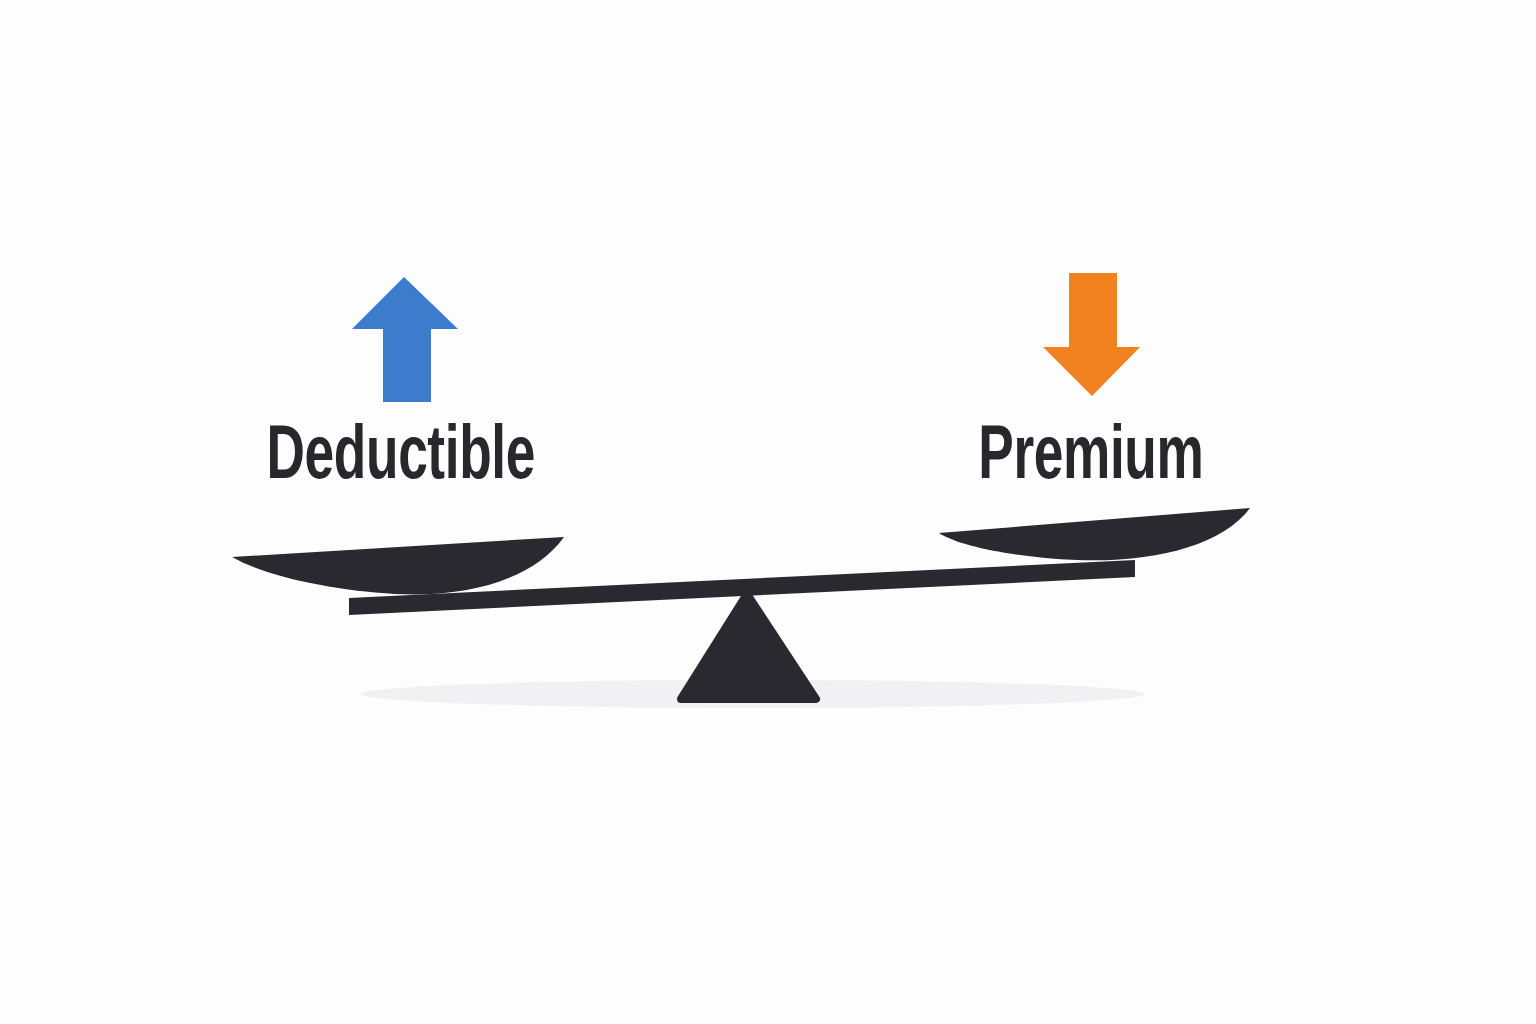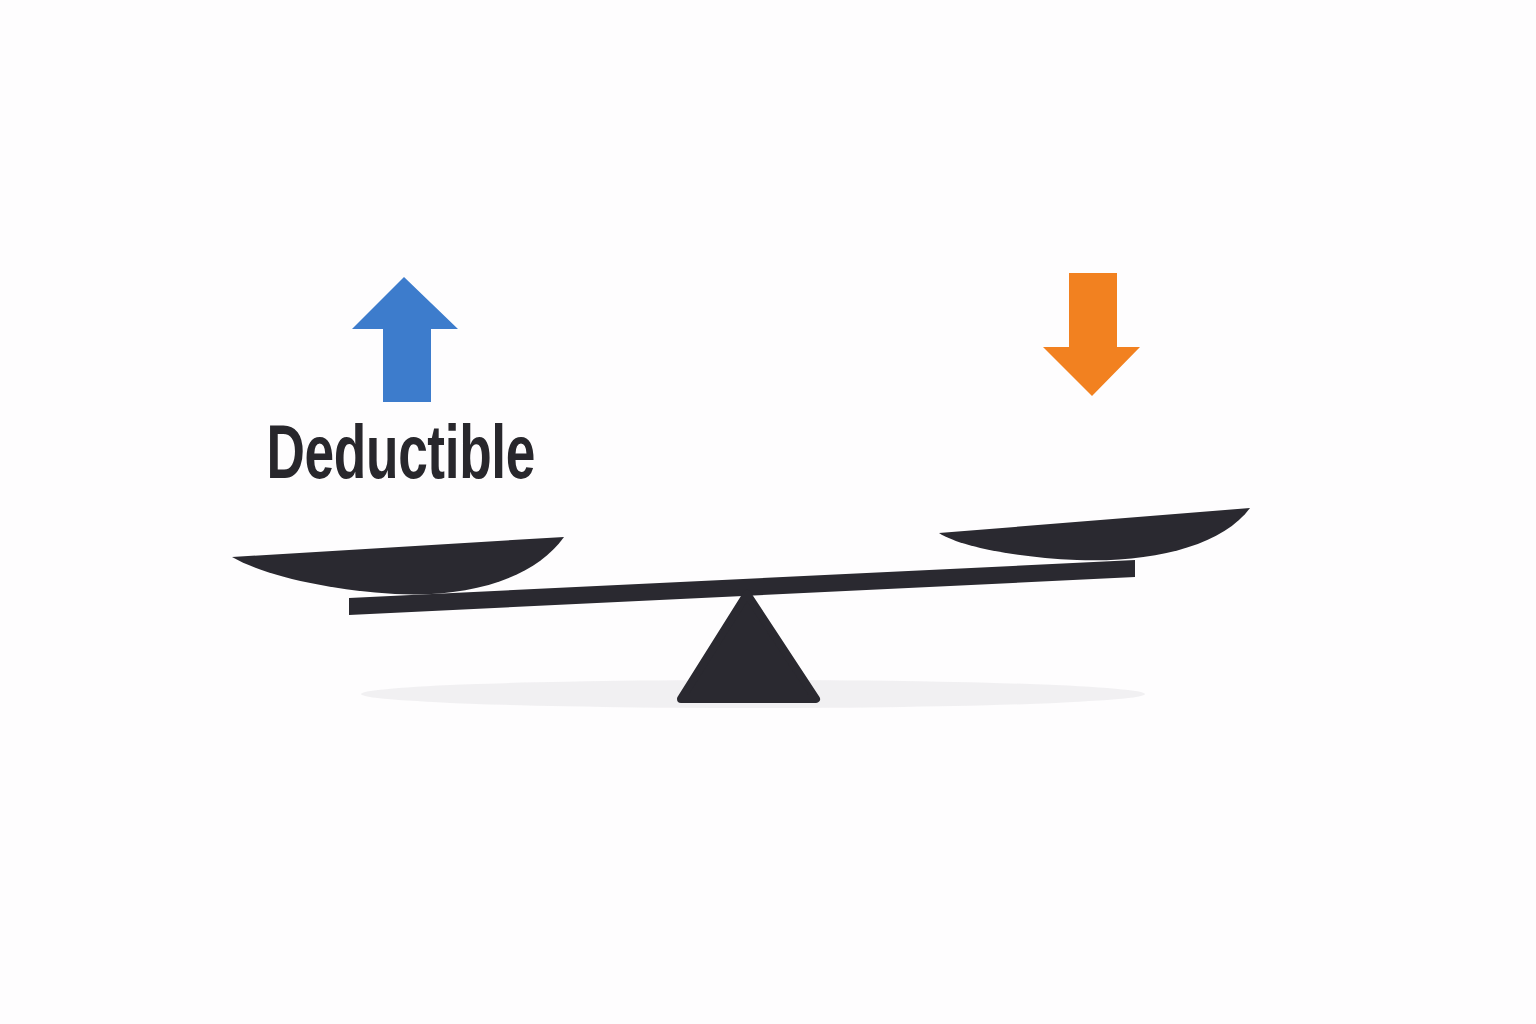--- a/index.html
+++ b/index.html
@@ -64,14 +64,17 @@
 
     <path d="M 404 277 L 458 329 L 431 329 L 431 402 L 383 402 L 383 329 L 352 329 Z" fill="#3d7ccc"></path>
 
     <path d="M 1069 273 L 1117 273 L 1117 347 L 1140 347 L 1092 396 L 1043 347 L 1069 347 Z" fill="#f28120"></path>
   </svg>
 
   <div class="label label-left">
     <span class="condensed">Deductible</span>
   </div>
 
+  <div class="label label-right">
+    <span class="condensed">Premium</span>
+  </div>
 
 </div>
 
 </body></html>

